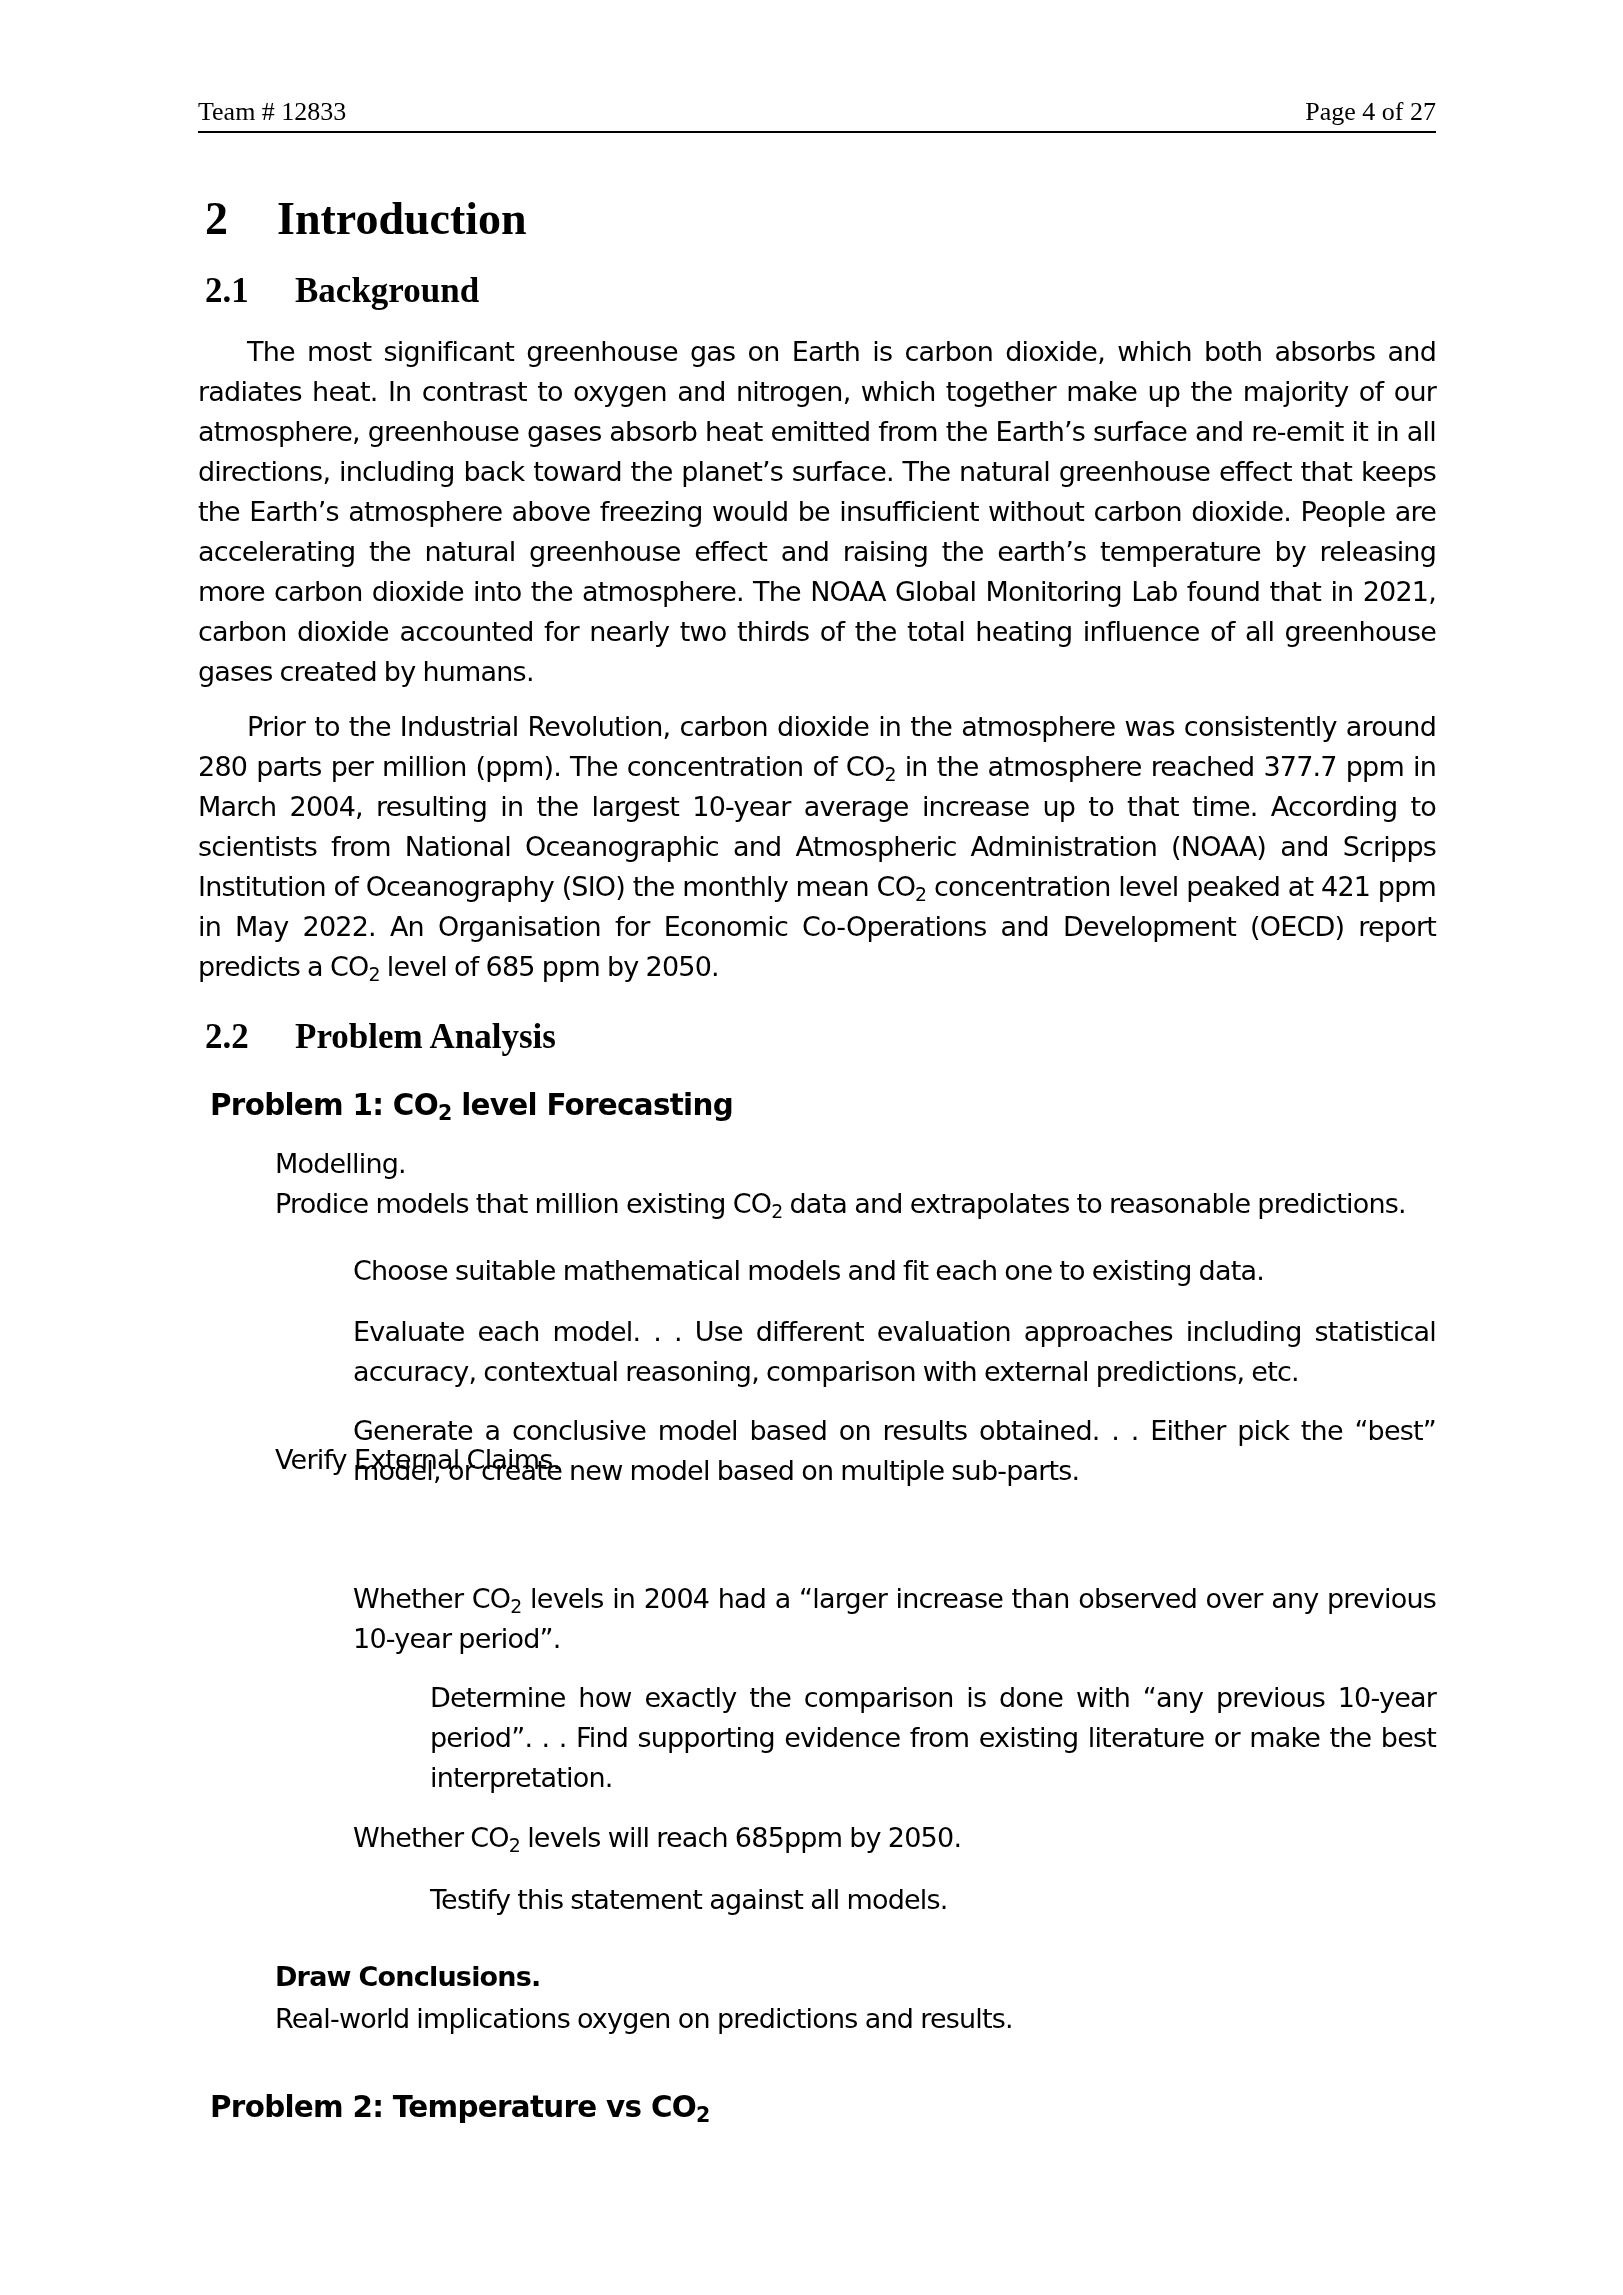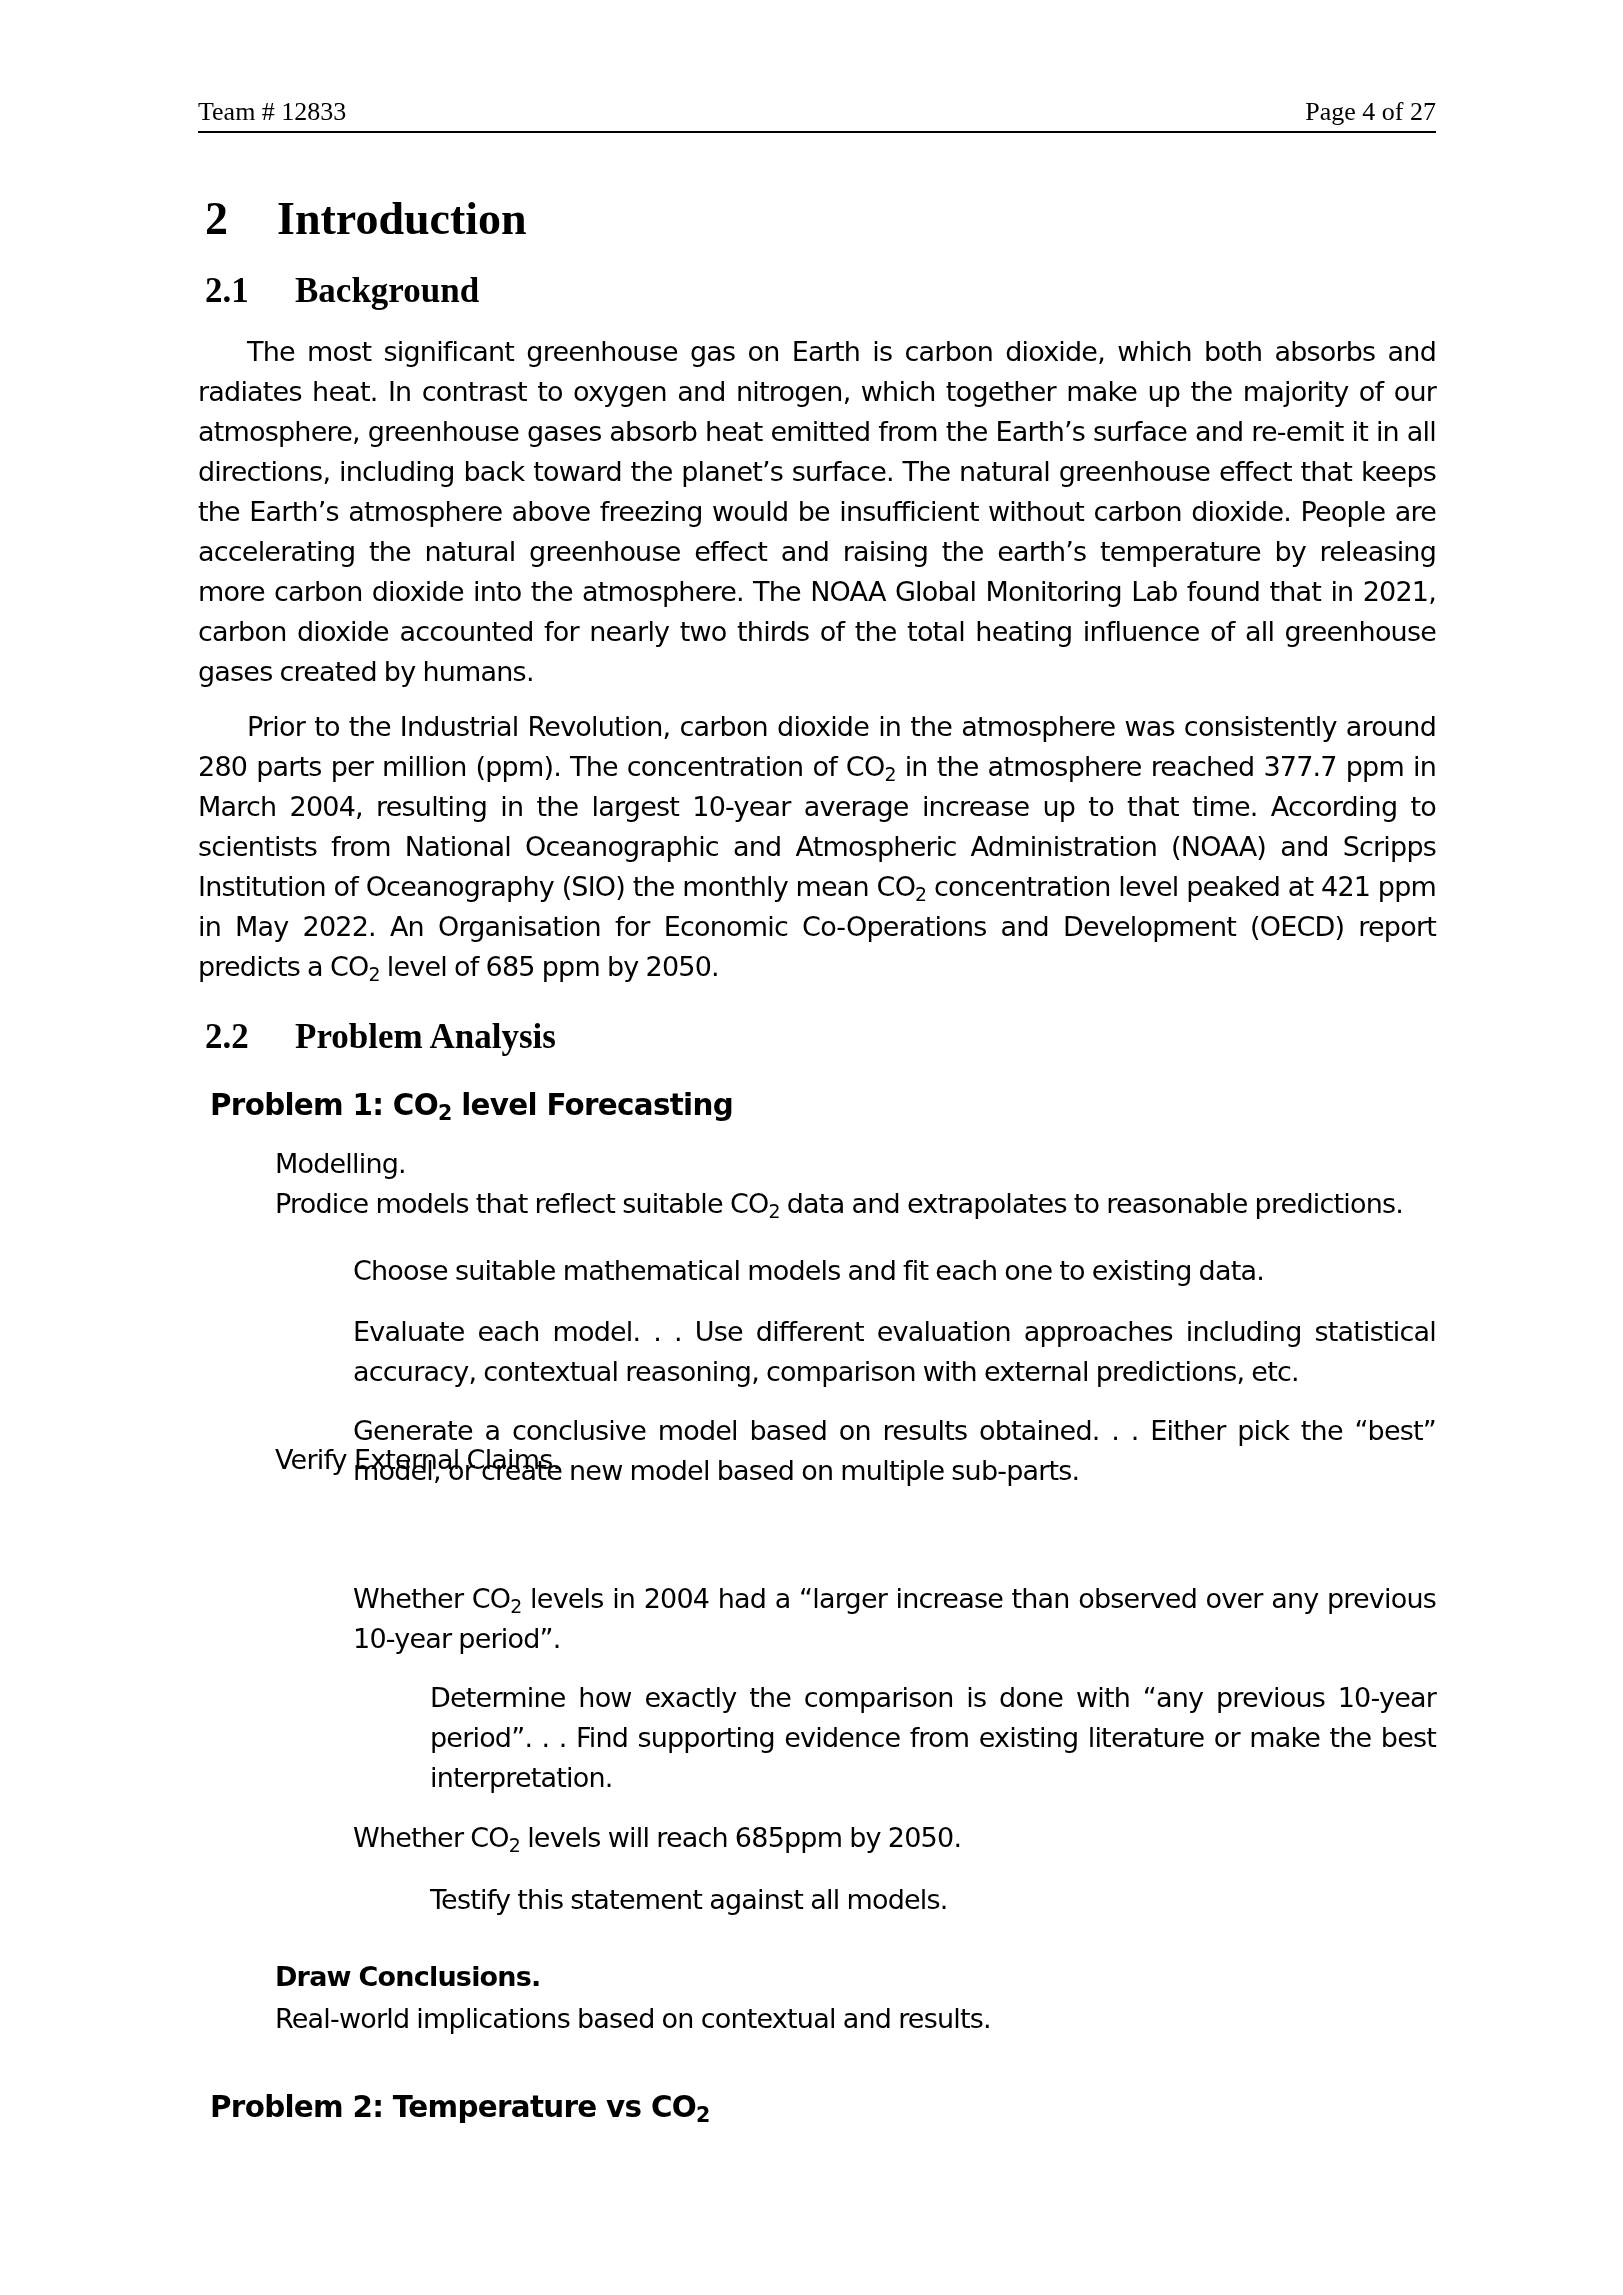--- a/index.html
+++ b/index.html
@@ -63,35 +63,35 @@
 
   <p class="para indent p2"><span>Prior to the Industrial Revolution, carbon dioxide in the atmosphere was consistently around 280 parts per million (ppm). The concentration of CO</span><sub>2</sub><span> in the atmosphere reached 377.7 ppm in March 2004, resulting in the largest 10-year average increase up to that time. According to scientists from National Oceanographic and Atmospheric Administration (NOAA) and Scripps Institution of Oceanography (SIO) the monthly mean CO</span><sub>2</sub><span> concentration level peaked at 421 ppm in May 2022. An Organisation for Economic Co-Operations and Development (OECD) report predicts a CO</span><sub>2</sub><span> level of 685 ppm by 2050.</span></p>
 
   <h2 class="sec-title h2 pa">
     <span class="num">2.2</span><span>Problem Analysis</span>
   </h2>
 
   <h3 class="prob-title prob1"><span>Problem 1: CO</span><sub>2</sub><span> level Forecasting</span></h3>
 
   <p class="line l1" style="top:1144px;">Modelling.</p>
-  <p class="line l1" style="top:1184px;"><span>Prodice models that reflect suitable CO</span><sub>2</sub><span> data and extrapolates to reasonable predictions.</span></p>
+  <p class="line l1" style="top:1184px;"><span>Prodice models that million existing CO</span><sub>2</sub><span> data and extrapolates to reasonable predictions.</span></p>
 
   <p class="line l2" style="top:1251px;">Choose suitable mathematical models and fit each one to existing data.</p>
   <p class="line l2" style="top:1312px;">Evaluate each model. . .   Use different evaluation approaches including statistical accuracy, contextual reasoning, comparison with external predictions, etc.</p>
   <p class="line l2" style="top:1411px;">Generate a conclusive model based on results obtained. . .   Either pick the “best” model, or create new model based on multiple sub-parts.</p>
 
   <p class="line l1" style="top:1440px;">Verify External Claims.</p>
 
   <p class="line l2" style="top:1579px;"><span>Whether CO</span><sub>2</sub><span> levels in 2004 had a “larger increase than observed over any previous 10-year period”.</span></p>
 
   <p class="line l3" style="top:1678px;">Determine how exactly the comparison is done with “any previous 10-year period”. . .   Find supporting evidence from existing literature or make the best interpretation.</p>
 
   <p class="line l2" style="top:1818px;"><span>Whether CO</span><sub>2</sub><span> levels will reach 685ppm by 2050.</span></p>
 
   <p class="line l3" style="top:1880px;">Testify this statement against all models.</p>
 
   <p class="line l1" style="top:1957px;font-weight:bold;">Draw Conclusions.</p>
-  <p class="line l1" style="top:1999px;">Real-world implications based on contextual and results.</p>
+  <p class="line l1" style="top:1999px;">Real-world implications oxygen on predictions and results.</p>
 
   <h3 class="prob-title prob2"><span>Problem 2: Temperature vs CO</span><sub>2</sub></h3>
 
 </div>
 
 
 </body></html>

